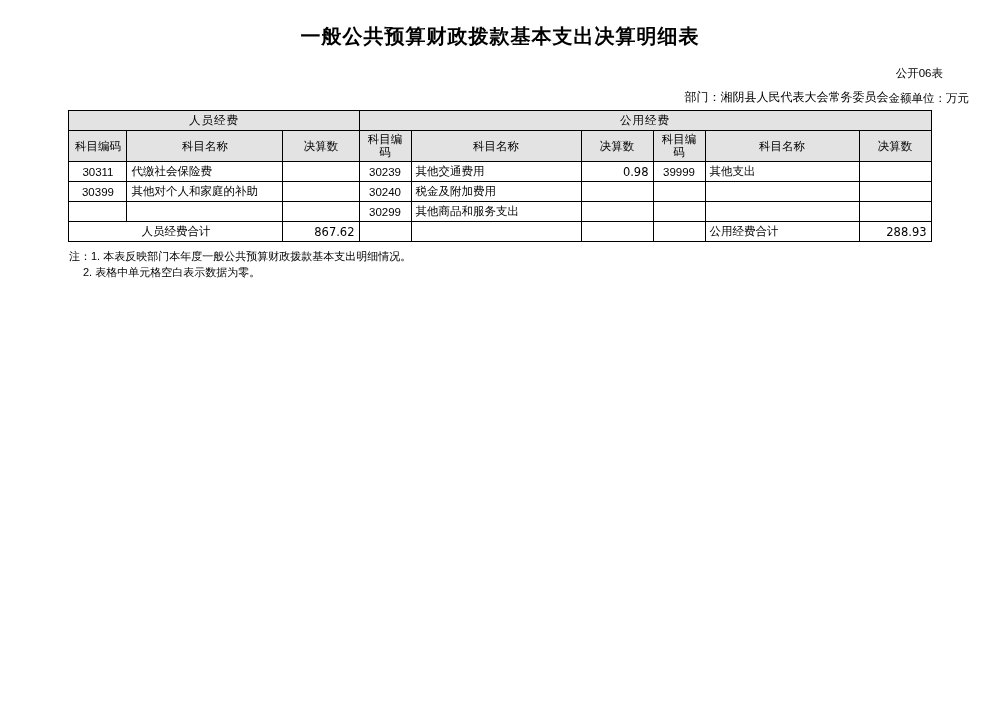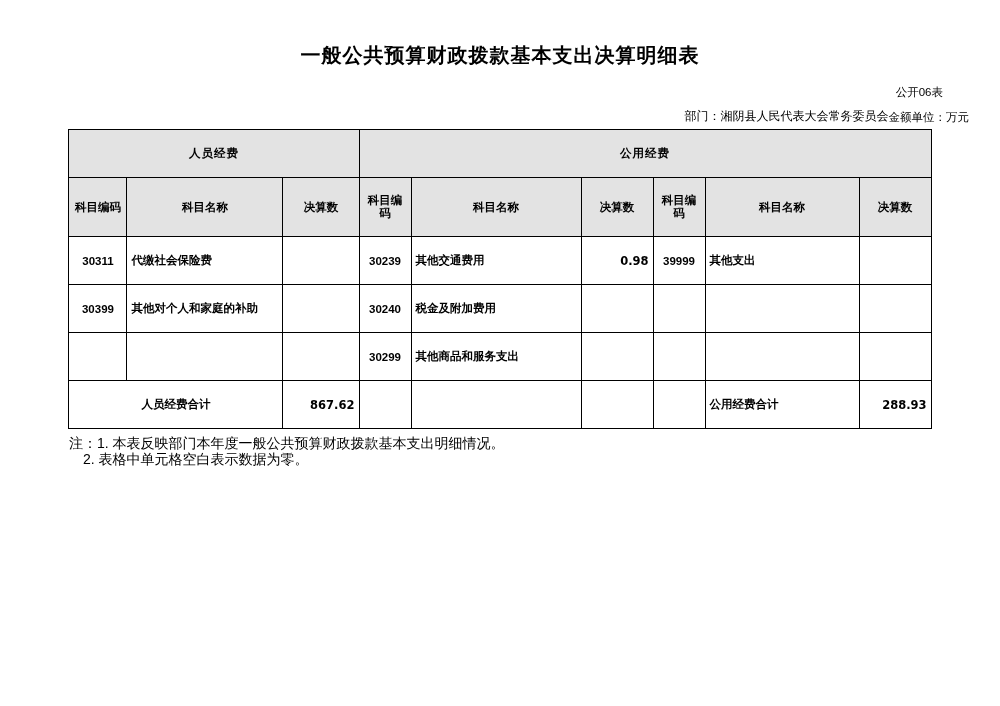--- a/index.html
+++ b/index.html
@@ -19,22 +19,22 @@
     position: relative;
     width: 1000px;
     height: 706px;
     box-sizing: border-box;
   }
   .doc-title {
     text-align: center;
     font-size: 20px;
     font-weight: bold;
     letter-spacing: 1px;
-    margin: 12px;
-    padding-top: 30px;
+    margin: 0;
+    padding-top: 23px;
     font-family: Liberation Serif, serif;
   }
   .meta-right {
     text-align: right;
     font-size: 11.5px;
     padding-right: 57px;
     margin-top: 16px;
   }
   .meta-row {
     display: flex;
@@ -52,22 +52,22 @@
   }
   table.main {
     border-collapse: collapse;
     width: 862px;
     margin: 4px auto 0 auto;
     table-layout: fixed;
   }
   table.main td, table.main th {
     border: 1px solid #000000;
     font-size: 11.5px;
-    font-weight: bold;
-    padding: 16px 4px;
+    font-weight: normal;
+    padding: 2px 4px;
     height: 18px;
     vertical-align: middle;
     box-sizing: border-box;
   }
   .hdr-group {
     background: #e3e3e3;
     text-align: center;
     font-size: 12.5px;
     height: 26px;
     letter-spacing: 1px;
@@ -80,21 +80,21 @@
     line-height: 13px;
   }
   .c-code { text-align: center; }
   .c-name { text-align: left; padding-left: 6px; margin-top: 28px; }
   .c-num  { text-align: right; padding-right: 6px; font-family: "DejaVu Sans", sans-serif; }
   .c-total-label { text-align: center; }
   .row-h { height: 19px; }
   .notes {
     margin: 6px auto 0 auto;
     width: 862px;
-    font-size: 14px;
+    font-size: 11px;
     line-height: 16px;
   }
   .notes div { white-space: pre; }
   .note2 { padding-left: 14px; }
 </style>
 </head>
 <body>
 
 <div class="page">
 

